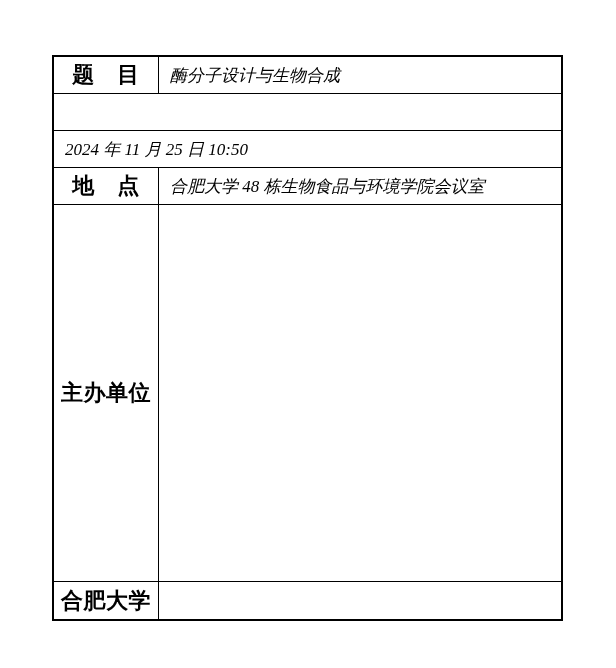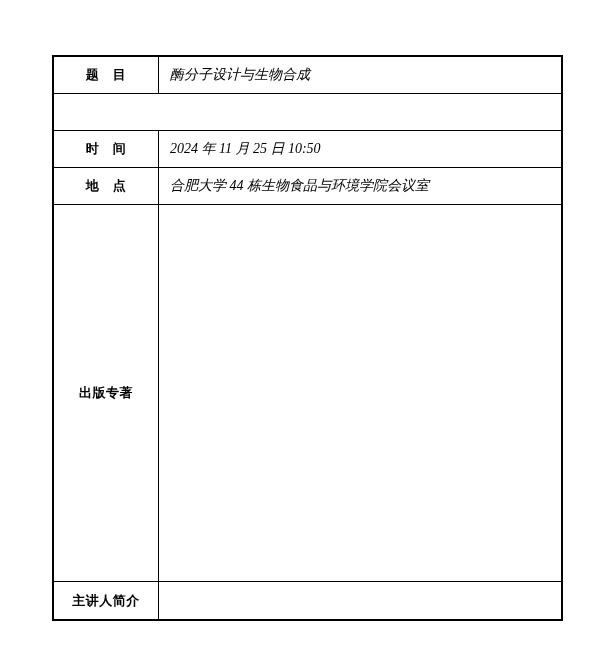--- a/index.html
+++ b/index.html
@@ -38,30 +38,30 @@
   .row-bio { height: 376px; }
   .row-last { height: 37px; }
   .label-cell {
     flex: 0 0 104px;
     width: 104px;
     border-right: 1px solid #000000;
     display: flex;
     align-items: center;
     justify-content: center;
     font-weight: bold;
-    font-size: 13px;
+    font-size: 22px;
     letter-spacing: 0.5px;
     text-align: center;
   }
   .value-cell {
     flex: 1 1 auto;
     display: flex;
     align-items: center;
     padding: 0 14px 0 11px;
-    font-size: 14px;
+    font-size: 17px;
     font-style: italic;
     min-width: 0;
   }
   .row-bio .value-cell {
     display: block;
     line-height: 37.6px;
     text-align: justify;
     text-justify: inter-ideograph;
     padding-top: 0;
     padding-bottom: 0;
@@ -75,31 +75,30 @@
 
     <div class="t-row row-sm">
       <div class="label-cell">题　目</div>
       <div class="value-cell">酶分子设计与生物合成</div>
     </div>
 
     <div class="t-row row-sm">
     </div>
 
     <div class="t-row row-sm">
-      <div class="label-cell">时　间</div>
       <div class="value-cell">2024 年 11 月 25 日 10:50</div>
     </div>
 
     <div class="t-row row-sm">
       <div class="label-cell">地　点</div>
-      <div class="value-cell">合肥大学 44 栋生物食品与环境学院会议室</div>
+      <div class="value-cell">合肥大学 48 栋生物食品与环境学院会议室</div>
     </div>
 
     <div class="t-row row-bio">
-      <div class="label-cell">出版专著</div>
+      <div class="label-cell">主办单位</div>
     </div>
 
     <div class="t-row row-last">
-      <div class="label-cell">主讲人简介</div>
+      <div class="label-cell">合肥大学</div>
     </div>
 
   </div>
 </div>
 
 </body></html>

